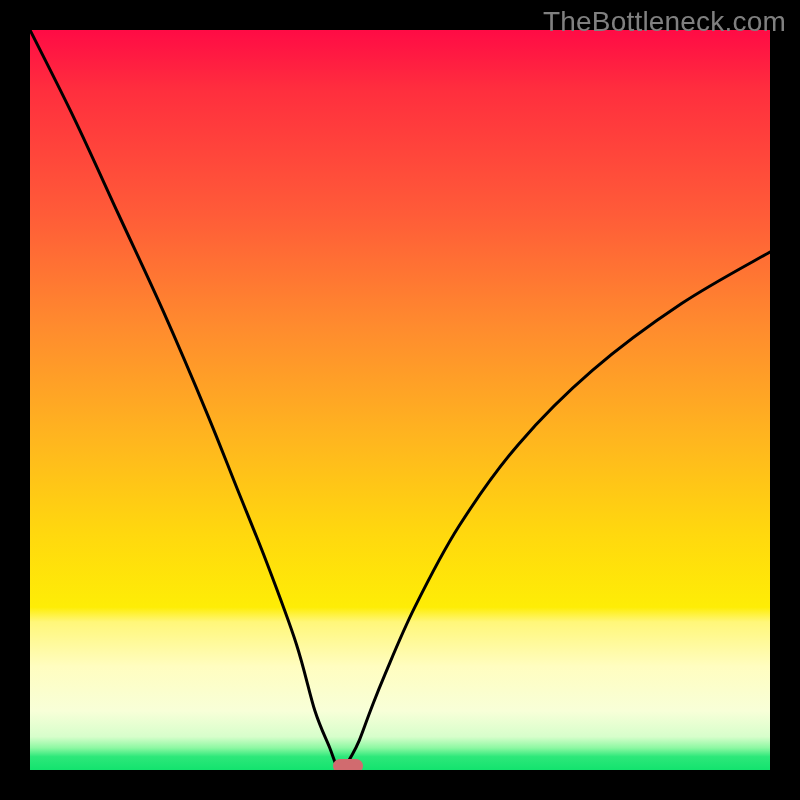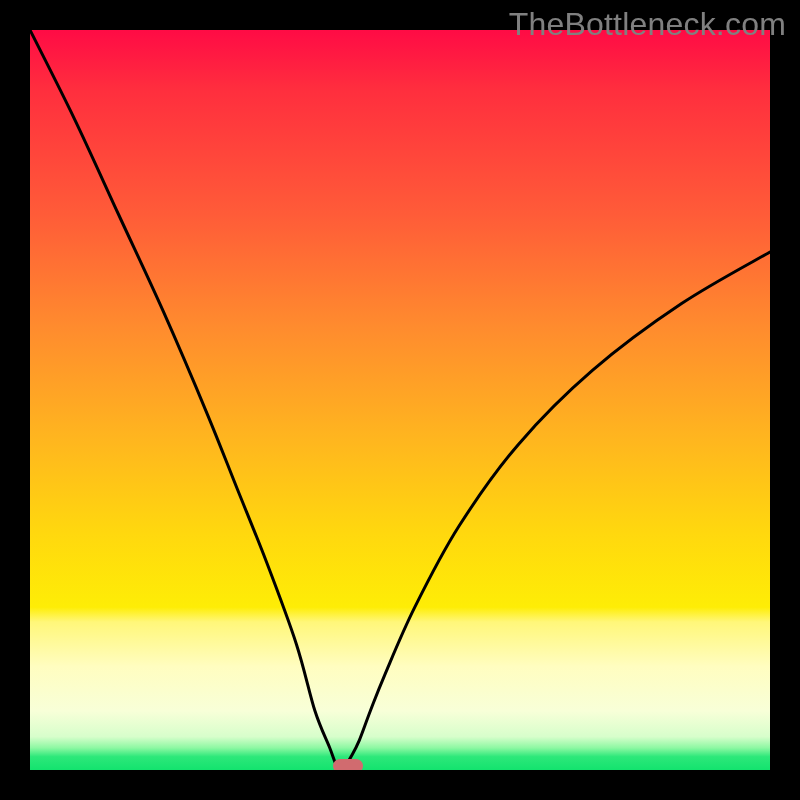--- a/index.html
+++ b/index.html
@@ -15,21 +15,21 @@
     position: relative;
     width: 800px;
     height: 800px;
     background: #000;
   }
   .watermark {
     position: absolute;
     top: 6px;
     right: 14px;
     color: #808080;
-    font-size: 32px;
+    font-size: 28px;
     font-weight: 400;
     letter-spacing: 0.2px;
     z-index: 6;
   }
   .plot {
     position: absolute;
     left: 30px;
     top: 30px;
     width: 740px;
     height: 740px;

